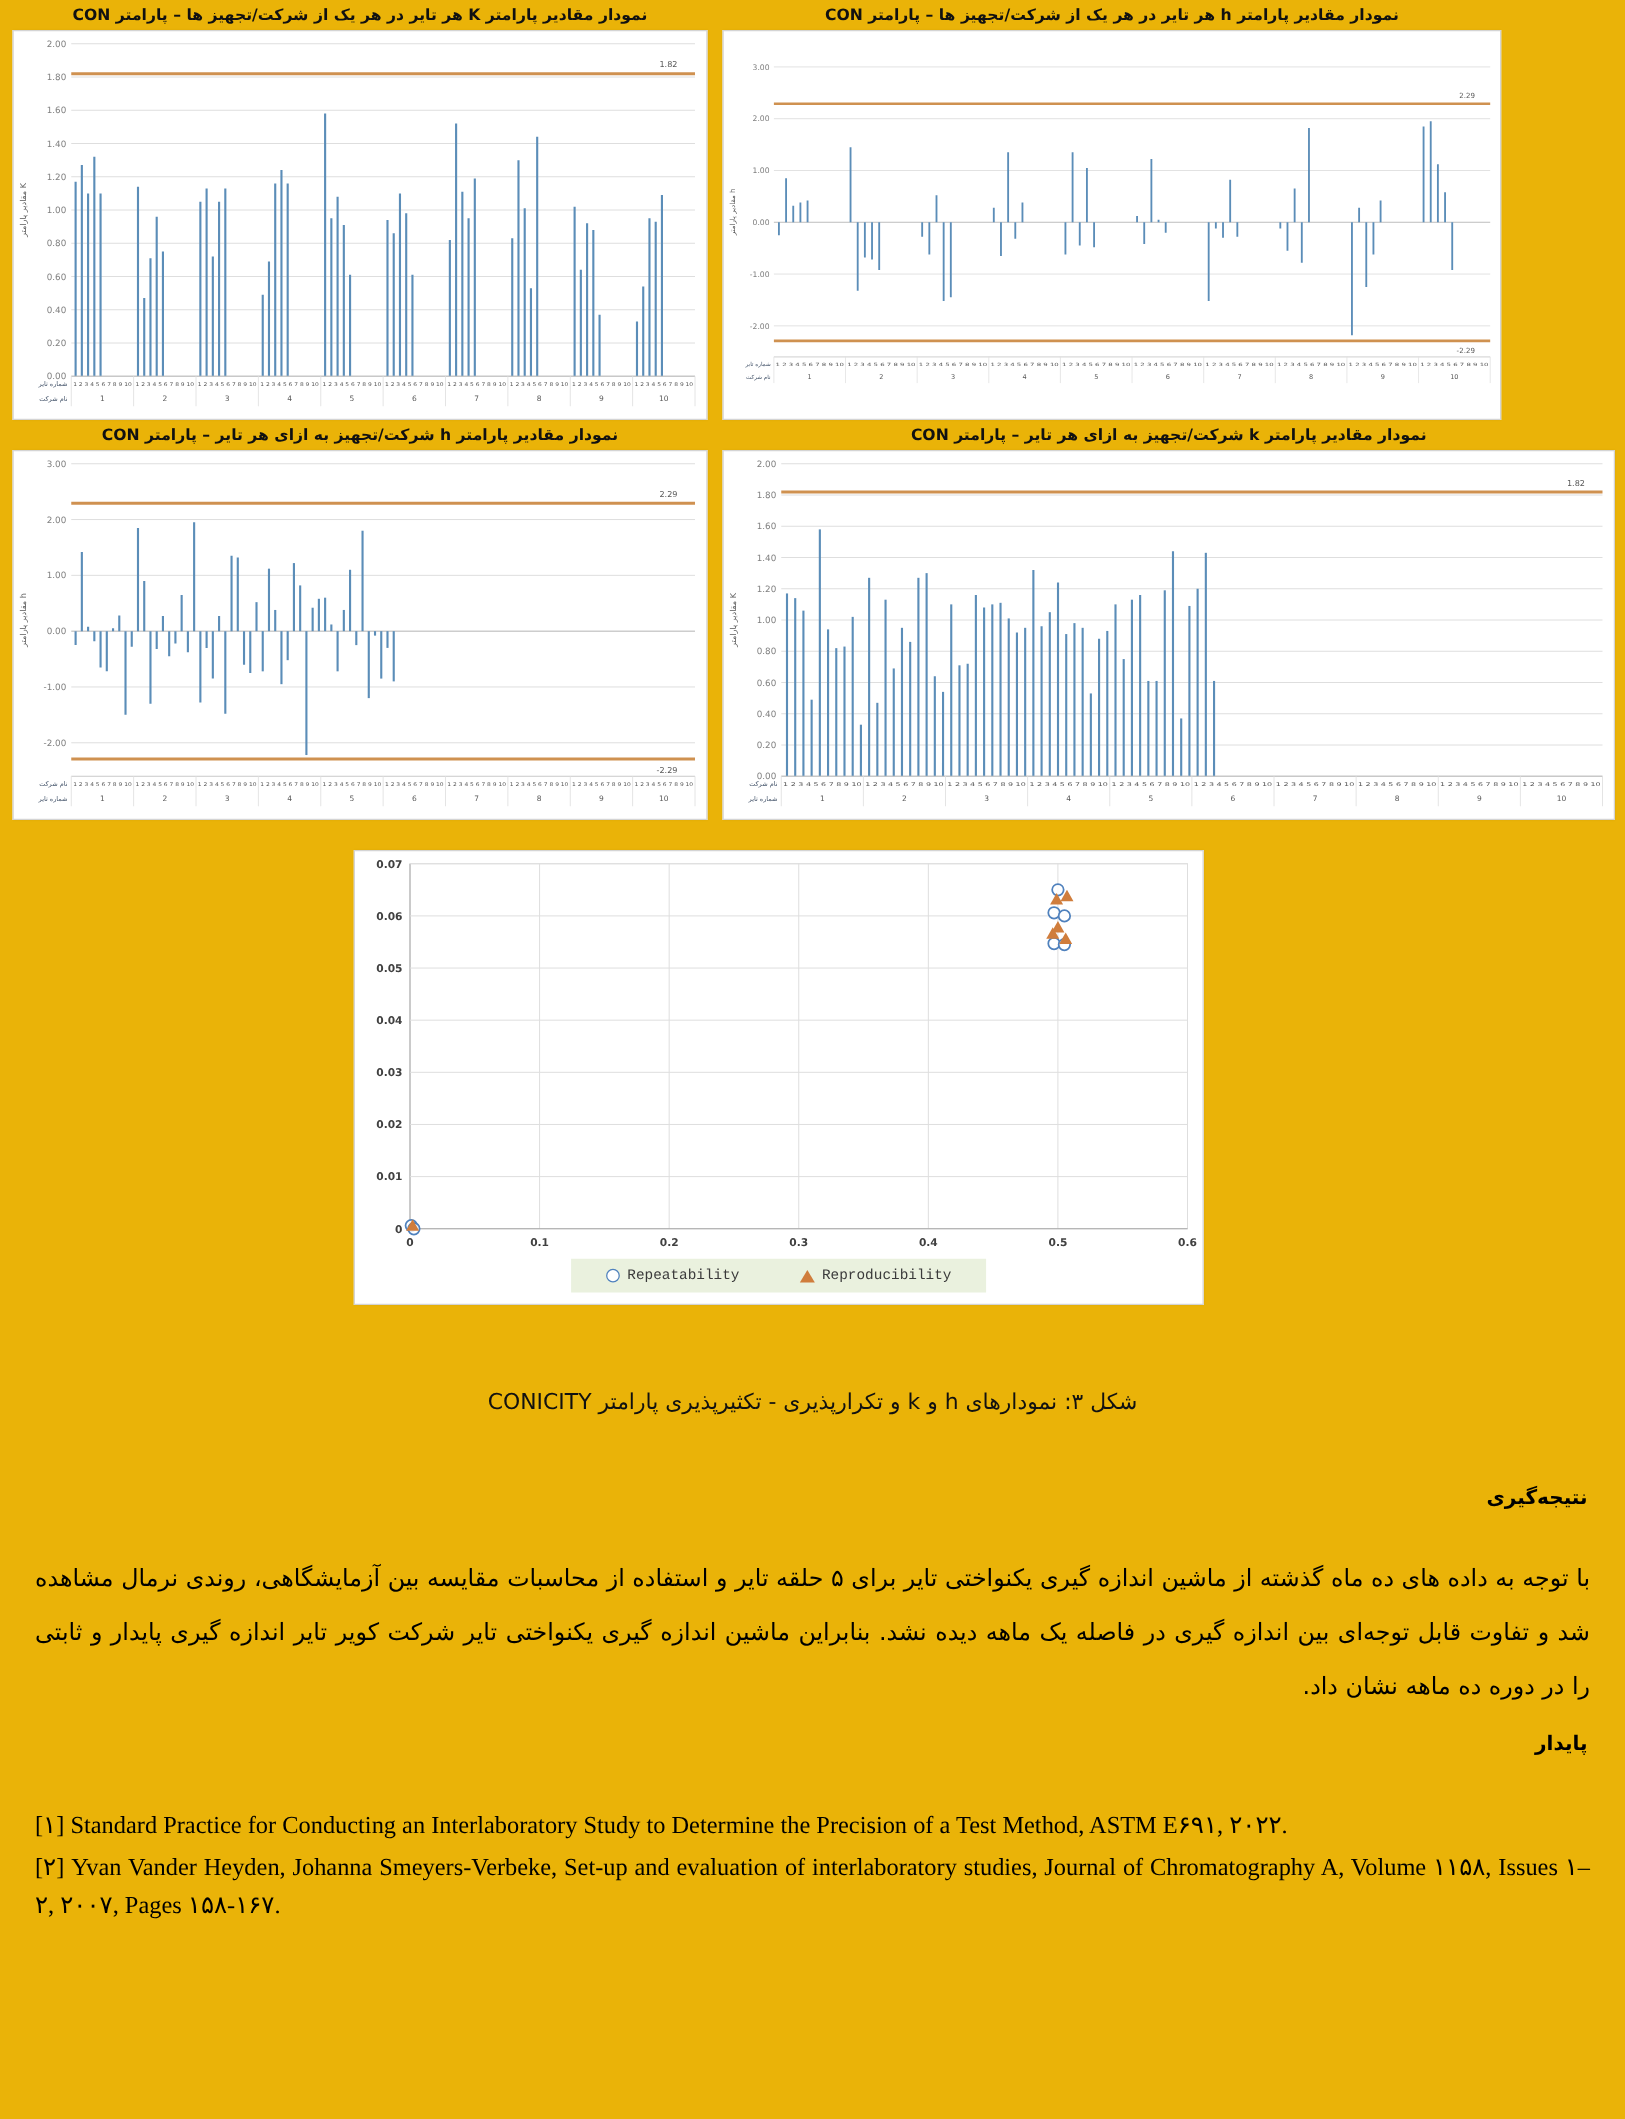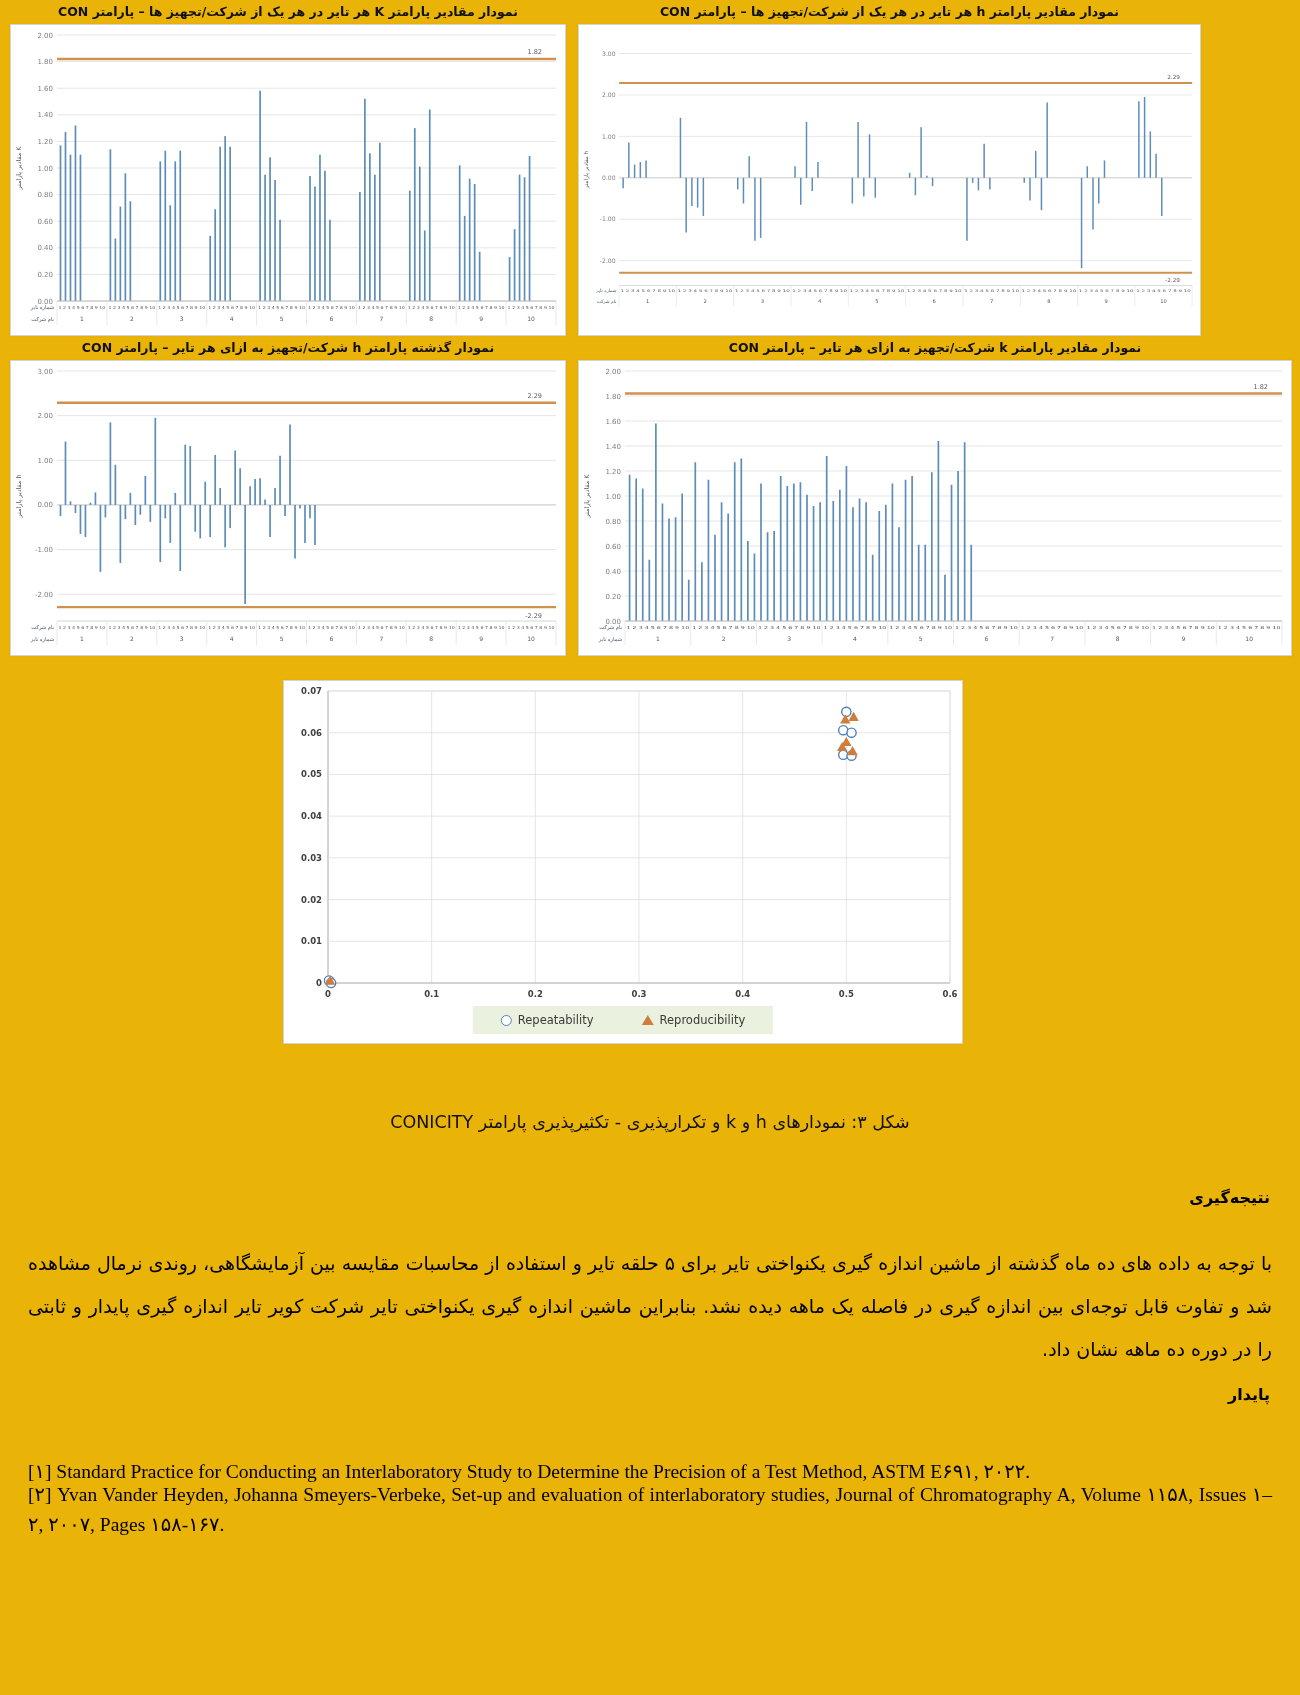--- a/index.html
+++ b/index.html
@@ -11,36 +11,36 @@
   .chart-box{position:absolute;top:20px;left:0;right:0;bottom:0;border:1px solid #d4d4d4;
              background:#fff;box-shadow:0 0 2px rgba(0,0,0,.06);}
   .chart-box svg{width:100%;height:100%;display:block;}
   #chart1{left:10px;top:4px;width:556px;height:332px;}
   #chart2{left:578px;top:4px;width:623px;height:332px;}
   #chart3{left:10px;top:340px;width:556px;height:316px;}
   #chart4{left:578px;top:340px;width:714px;height:316px;}
   #chart5{left:283px;top:660px;width:680px;height:384px;}
   .legend{position:absolute;left:50%;transform:translateX(-50%);bottom:9px;
           background:#eaf1de;padding:7px 28px;display:flex;gap:48px;align-items:center;
-          font-size:11.5px;color:#3a3a3a;white-space:nowrap;}
+          font-size:11.5px;color:#3a3a3a;white-space:nowrap;font-family:Liberation Mono, monospace;}
   .legend .item{display:flex;align-items:center;gap:6px;}
   .lg-circle{width:9px;height:9px;border:1.6px solid #4f81bd;border-radius:50%;
              background:#fff;display:inline-block;}
   .lg-tri{width:0;height:0;border-left:6px solid transparent;border-right:6px solid transparent;
           border-bottom:10px solid #d07d3c;display:inline-block;}
   #caption{position:absolute;top:1112px;left:0;width:100%;text-align:center;direction:rtl;
            font-size:17.5px;color:#111;}
   .h-rtl{position:absolute;right:30px;direction:rtl;font-weight:bold;font-size:16px;color:#000;}
   #conclusion-heading{top:1188px;}
   #references-heading{top:1385px;}
   #conclusion-body{position:absolute;top:1242px;right:28px;left:28px;direction:rtl;
                    text-align:justify;font-size:19px;line-height:2.25;color:#000;}
   .ref{position:absolute;left:28px;right:28px;direction:ltr;text-align:justify;
        font-family:"Liberation Serif","DejaVu Serif",serif;font-size:19.5px;line-height:1.55;color:#000;}
-  #ref1{top:1446px;margin-top:11px;}
+  #ref1{top:1446px;}
   #ref2{top:1456px;margin-top:24px;}
 </style>
 </head>
 <body>
 
 <div id="page">
 
   <div class="panel" id="chart1">
     <div class="chart-title">نمودار مقادیر پارامتر K هر تایر در هر یک از شرکت/تجهیز ها – پارامتر CON</div>
     <div class="chart-box">
@@ -261,21 +261,21 @@
           <text x="638.8000000000001" y="284" font-size="4" fill="#595959" textLength="62.7" lengthAdjust="spacingAndGlyphs">1 2 3 4 5 6 7 8 9 10</text>
           <text x="670.1500000000001" y="296" text-anchor="middle" font-size="6" fill="#595959">10</text>
           <text x="43" y="284" text-anchor="end" font-size="5.2" fill="#44546a">شماره تایر</text>
           <text x="43" y="296" text-anchor="end" font-size="5.2" fill="#44546a">نام شرکت</text>
           <text x="10" y="143" text-anchor="middle" font-size="6.5" fill="#595959" transform="rotate(-90 10 143)">مقادیر پارامتر h</text>
         </svg>
     </div>
   </div>
 
   <div class="panel" id="chart3">
-    <div class="chart-title">نمودار گذشته پارامتر h  شرکت/تجهیز  به ازای هر تایر – پارامتر CON</div>
+    <div class="chart-title">نمودار مقادیر پارامتر h  شرکت/تجهیز  به ازای هر تایر – پارامتر CON</div>
     <div class="chart-box">
       <svg viewBox="0 0 554 294">
           <line x1="46" x2="545" y1="233.21428571428572" y2="233.21428571428572" stroke="#dedede" stroke-width="0.8"></line>
           <text x="42" y="235.71428571428572" text-anchor="end" font-size="7" fill="#7f7f7f">-2.00</text>
           <line x1="46" x2="545" y1="188.57142857142858" y2="188.57142857142858" stroke="#dedede" stroke-width="0.8"></line>
           <text x="42" y="191.07142857142858" text-anchor="end" font-size="7" fill="#7f7f7f">-1.00</text>
           <line x1="46" x2="545" y1="143.92857142857142" y2="143.92857142857142" stroke="#b3b3b3" stroke-width="0.8"></line>
           <text x="42" y="146.42857142857142" text-anchor="end" font-size="7" fill="#7f7f7f">0.00</text>
           <line x1="46" x2="545" y1="99.28571428571429" y2="99.28571428571429" stroke="#dedede" stroke-width="0.8"></line>
           <text x="42" y="101.78571428571429" text-anchor="end" font-size="7" fill="#7f7f7f">1.00</text>

